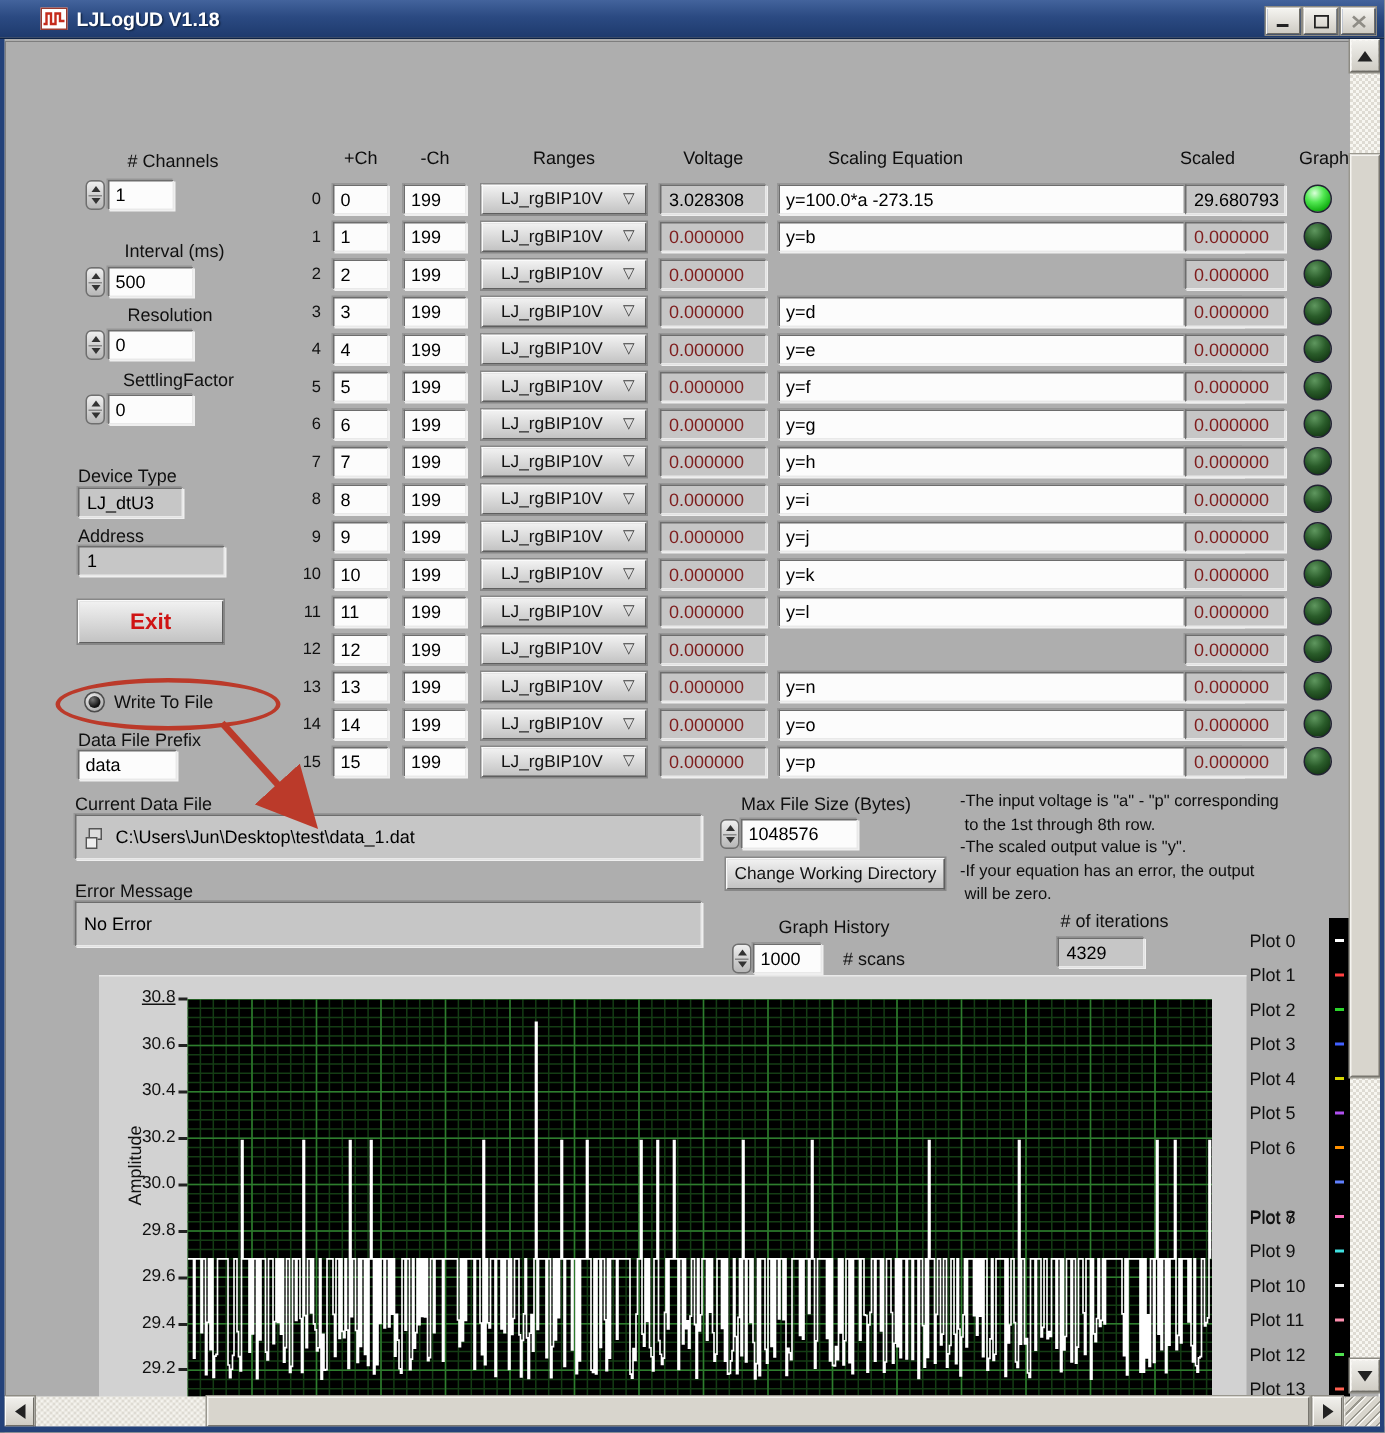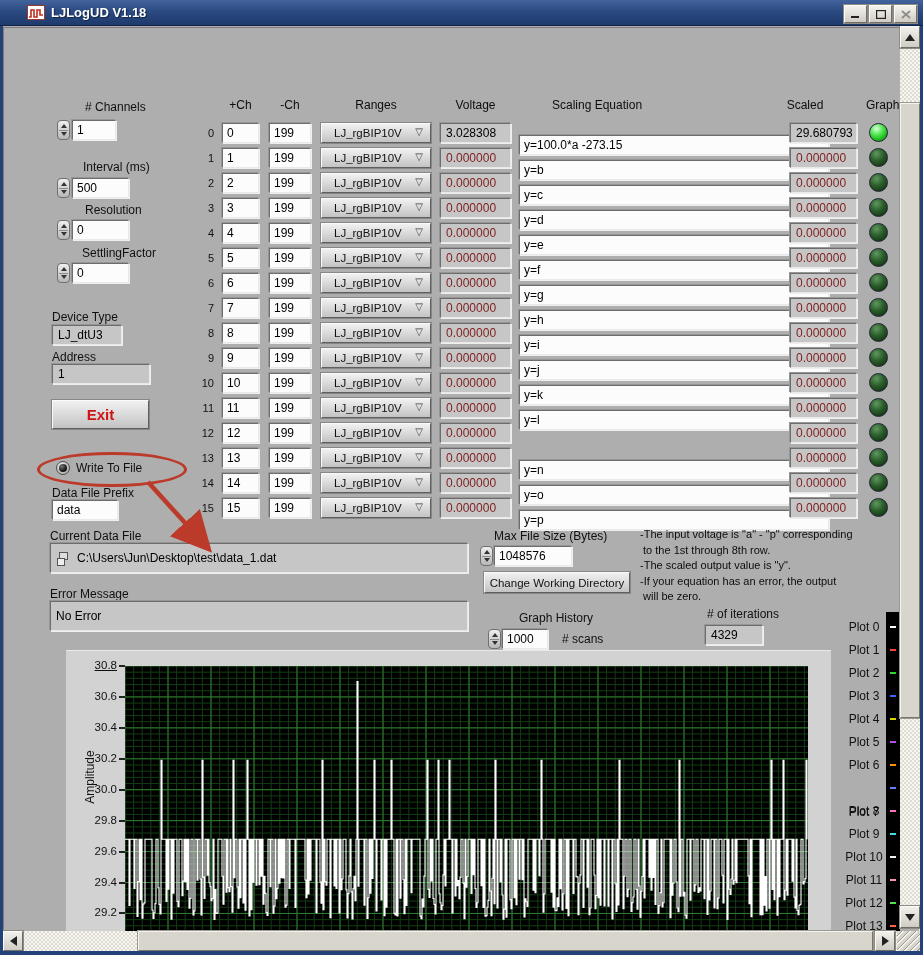--- a/index.html
+++ b/index.html
@@ -48,32 +48,32 @@
     background:radial-gradient(circle at 35% 30%,#777,#111 65%);}
   
   .hdr{position:absolute;top:98px;font-size:12px;color:#0d0d0d;text-align:center;}
   .trow{position:absolute;left:0;width:923px;height:22px;}
   .ridx{position:absolute;left:188px;top:4px;width:26px;text-align:right;font-size:11px;color:#111;}
   .trow .pos{left:222px;top:0;width:37px;}
   .trow .neg{left:269px;top:0;width:42px;}
   .trow .ranges{left:321px;top:0;width:110px;height:20px;justify-content:flex-start;padding-left:12px;font-size:11.5px;}
   .dd-arrow{position:absolute;right:7px;top:2px;font-size:10px;color:#3a3a3a;}
   .trow .volt{left:440px;top:0;width:71px;}
-  .trow .eq{left:519px;top:12px;width:310px;}
+  .trow .eq{left:519px;top:0;width:310px;}
   .trow .scl{left:790px;top:0;width:67px;}
   .trow .led{left:869px;top:0;}
   
   .graph-panel{position:absolute;left:66px;top:650px;width:765px;height:282px;background:#d2d2d2;
     box-shadow:inset 0 1px 0 #e9e9e9;z-index:1;}
   .ytick{position:absolute;width:40px;text-align:right;font-size:11.5px;color:#111;z-index:2;}
   .ytickmark{position:absolute;width:6px;height:2px;background:#222;z-index:2;}
   .amp-label{position:absolute;left:60px;top:770px;width:60px;font-size:12px;color:#111;
     transform:rotate(-90deg);transform-origin:center;text-align:center;z-index:2;}
   
-  .leg-item{position:absolute;left:833px;width:62px;height:23px;line-height:23px;text-align:center;
+  .leg-item{position:absolute;left:833px;width:62px;height:23px;line-height:23px;text-align:left;
     font-size:12px;color:#111;cursor:pointer;z-index:2;}
   .leg-strip{position:absolute;left:886px;top:612px;width:14px;height:320px;background:#000;z-index:2;}
   .leg-dash{position:absolute;left:4px;width:6px;height:2px;}
   
   .checker{background-color:#dedbd3;
     background-image:linear-gradient(45deg,#f7f6f1 25%,transparent 25%,transparent 75%,#f7f6f1 75%),
                      linear-gradient(45deg,#f7f6f1 25%,transparent 25%,transparent 75%,#f7f6f1 75%);
     background-size:4px 4px;background-position:0 0,2px 2px;}
   .sbtn{position:absolute;background:linear-gradient(#f1f0ec,#cfccc4);
     border:1px solid;border-color:#fbfaf7 #6f6d66 #6f6d66 #fbfaf7;box-shadow:0 0 0 1px #8d8b83;
@@ -228,21 +228,20 @@
 
     <div class="trow" style="top: 173px;">
       <div class="ridx">2</div>
       <input class="fld pos" value="2" style="">
       <input class="fld neg" value="199" style="">
       <div class="btn3d ranges">
         <span>LJ_rgBIP10V</span>
         <span class="dd-arrow">▽</span>
       </div>
       <div class="ind volt dim">0.000000</div>
-      <input class="fld eq" value="y=c" style="">
       <div class="ind scl dim">0.000000</div>
       <div class="led off"></div>
     </div>
 
     <div class="trow" style="top: 198px;">
       <div class="ridx">3</div>
       <input class="fld pos" value="3" style="">
       <input class="fld neg" value="199" style="">
       <div class="btn3d ranges">
         <span>LJ_rgBIP10V</span>

